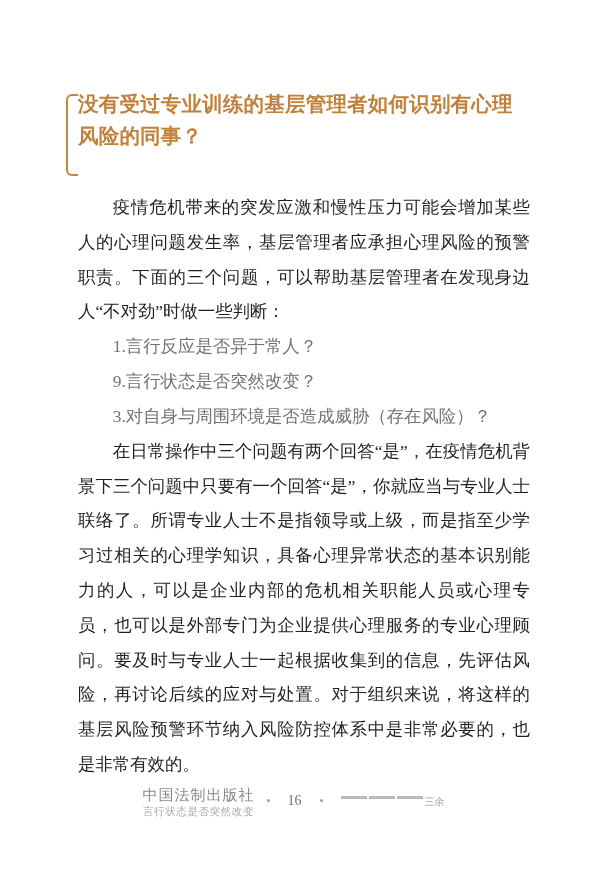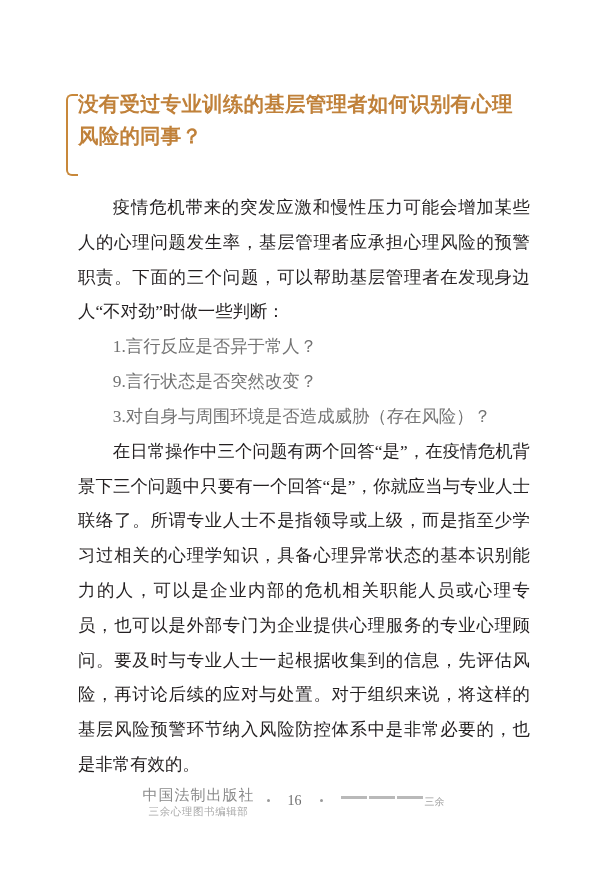--- a/index.html
+++ b/index.html
@@ -157,21 +157,21 @@
       <li class="q-item">9.言行状态是否突然改变？</li>
       <li class="q-item">3.对自身与周围环境是否造成威胁（存在风险）？</li>
     </ul>
 
     <p class="para">在日常操作中三个问题有两个回答“是”，在疫情危机背景下三个问题中只要有一个回答“是”，你就应当与专业人士联络了。所谓专业人士不是指领导或上级，而是指至少学习过相关的心理学知识，具备心理异常状态的基本识别能力的人，可以是企业内部的危机相关职能人员或心理专员，也可以是外部专门为企业提供心理服务的专业心理顾问。要及时与专业人士一起根据收集到的信息，先评估风险，再讨论后续的应对与处置。对于组织来说，将这样的基层风险预警环节纳入风险防控体系中是非常必要的，也是非常有效的。</p>
   </div>
 
   <div class="footer">
     <div class="publisher">
       <div class="pub-main">中国法制出版社</div>
-      <div class="pub-sub">三余心理图书编辑部</div>
+      <div class="pub-sub">言行状态是否突然改变</div>
     </div>
     <div class="dotnum">
       <span class="dot"></span>
       <span>16</span>
       <span class="dot"></span>
     </div>
     <div class="colophon">
       <div class="cbar"></div>
       <div class="cbar"></div>
       <div class="cbar"></div>

